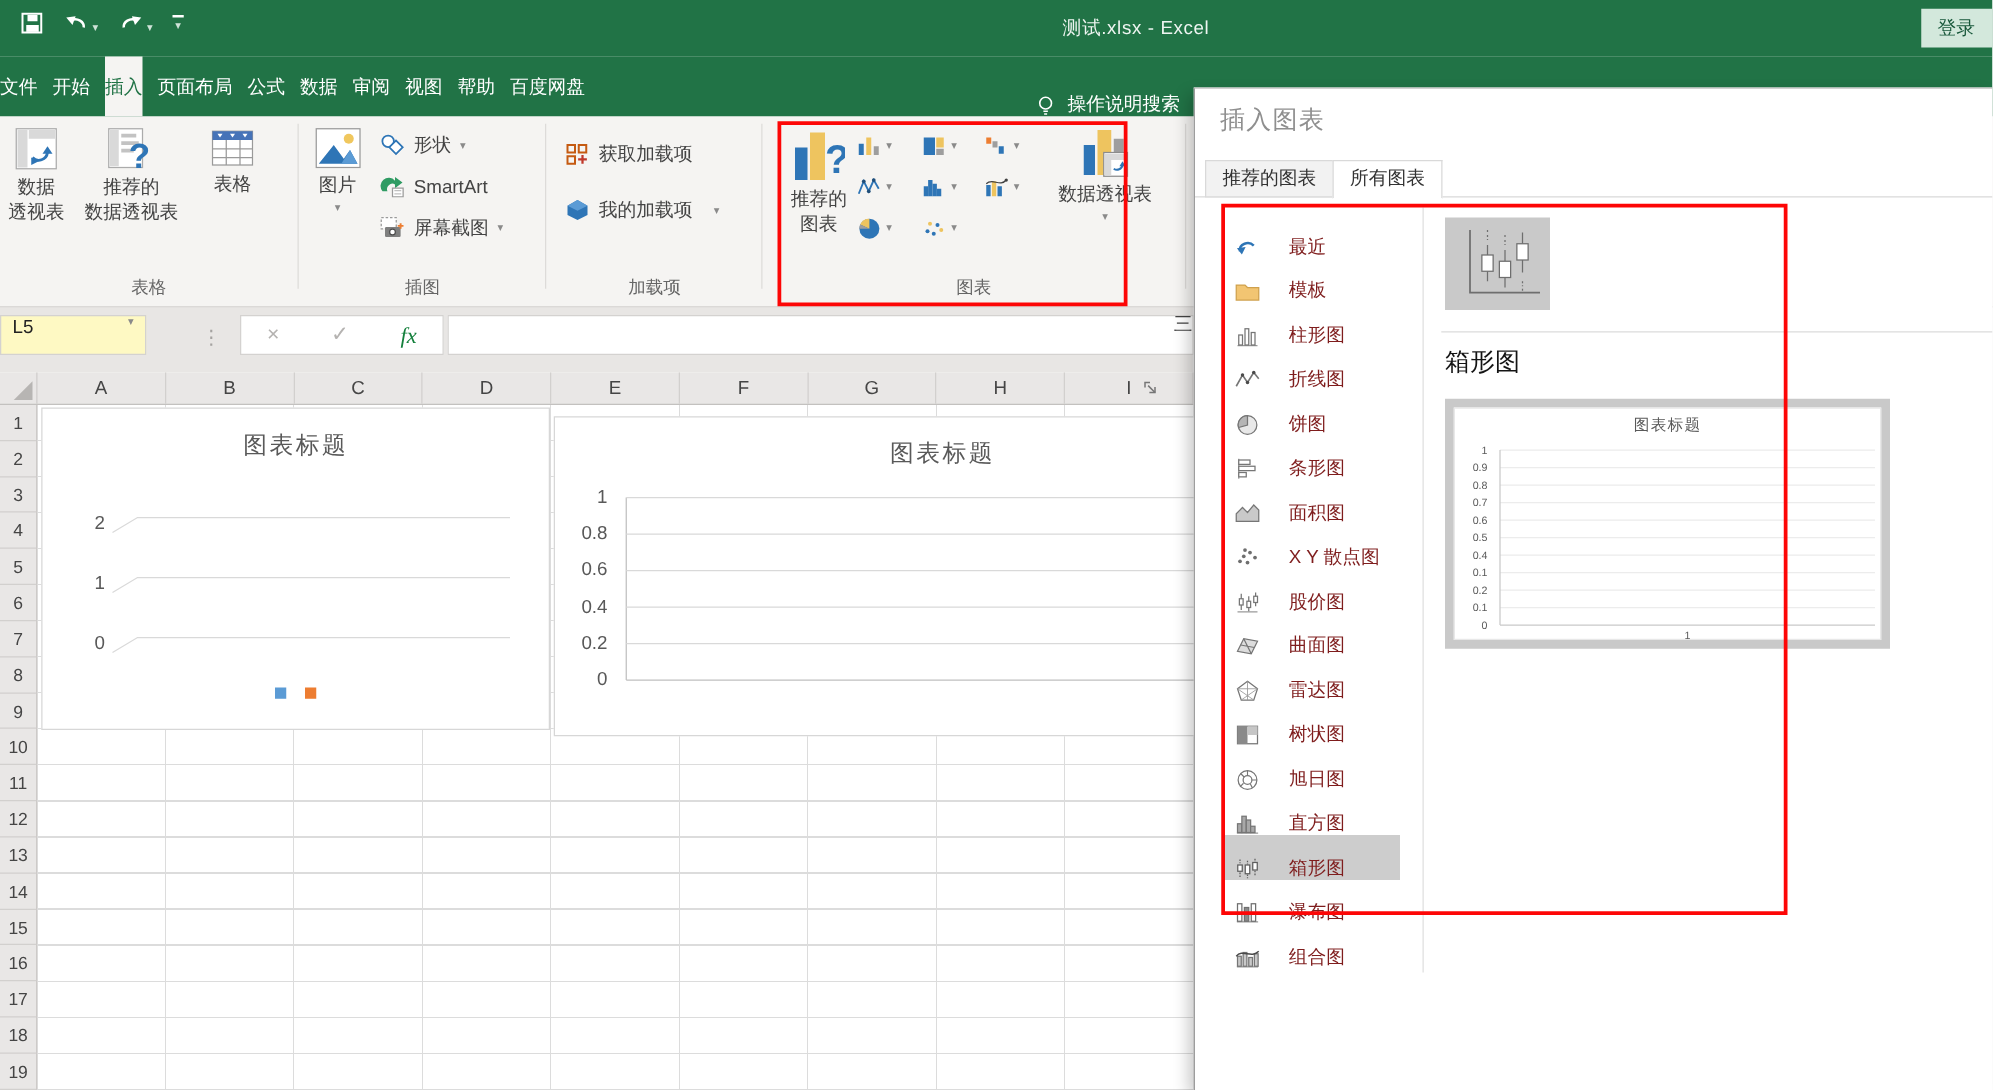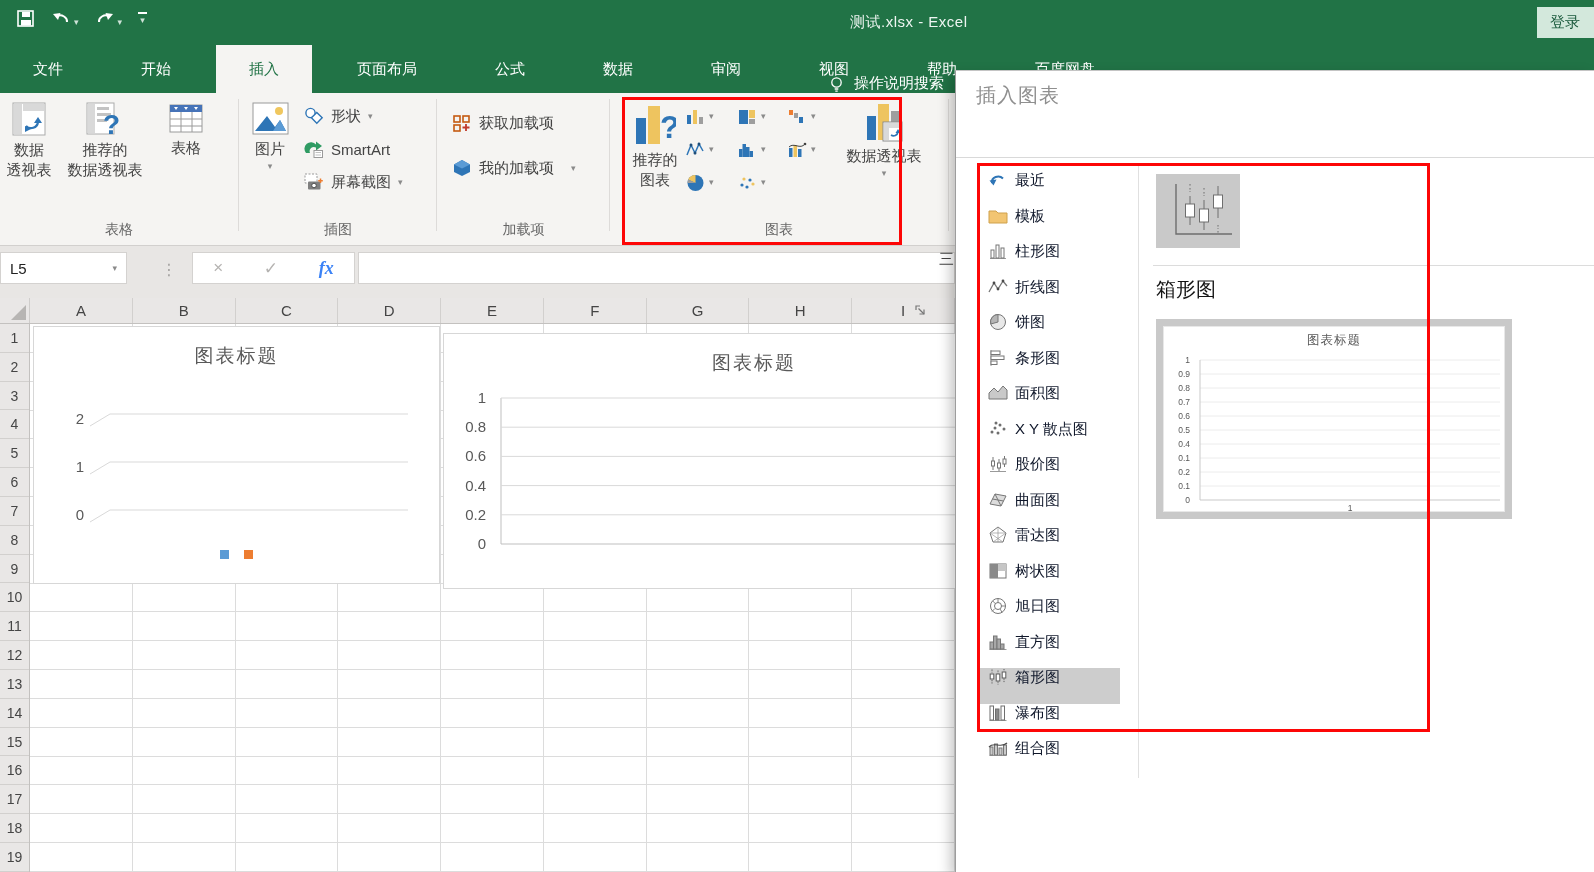--- a/index.html
+++ b/index.html
@@ -9,21 +9,21 @@
 
 .titlebar{position:absolute;left:0;top:0;width:1594px;height:45px;background:#217346;color:#fff;z-index:3}
 .qat{position:absolute;left:16px;top:9px;display:flex;align-items:center;gap:16px}
 .qat .pair{display:flex;align-items:flex-end;gap:3px}
 .dropchar{font-size:9px;color:#cfe3d8;line-height:1}
 .doc-title{position:absolute;left:850px;top:13px;font-size:15px;color:#eef5f1;letter-spacing:.5px}
 .signin{position:absolute;right:0;top:7px;height:31px;width:57px;background:#d3e8dc;color:#17573a;font-size:15px;display:flex;align-items:center;padding-left:13px;overflow:hidden;white-space:nowrap}
 
 .tabrow{position:absolute;left:0;top:45px;width:1594px;height:48px;background:#217346;display:flex;gap:12px;color:#fff;font-size:15px;z-index:2}
 .repeat-flat{display:contents}
-.tab{display:flex;align-items:center;padding:0 33px}
+.tab{display:flex;align-items:center;padding:0 0}
 .tab.active{background:#f5f4f2;color:#217346}
 .assist{position:absolute;left:828px;top:45px;height:48px;display:flex;align-items:flex-end;gap:9px;color:#fff;font-size:15px;z-index:2}
 
 .ribbon{position:absolute;left:0;top:93px;width:1594px;height:153px;background:#f5f4f2;border-bottom:1px solid #d2d0ce;z-index:1}
 .grp{position:absolute;top:0;height:152px}
 .grp-label{position:absolute;bottom:6px;left:0;right:0;text-align:center;font-size:14px;color:#666}
 .gsep{position:absolute;top:6px;height:132px;width:1px;background:#dddbd9}
 .bigbtn{position:absolute;top:2px;display:flex;flex-direction:column;align-items:center;padding-top:7px;color:#444;font-size:15px;line-height:20px;text-align:center;white-space:pre-line}
 .bigbtn .ic{margin-bottom:4px}
 .rowbtn{position:absolute;display:flex;align-items:center;gap:7px;font-size:15px;color:#444;height:26px}
@@ -32,25 +32,25 @@
 .minibtn{display:flex;align-items:center;gap:4px}
 .minibtn .dropchar{color:#8a8a8a}
 .launcher{position:absolute;left:913px;top:210px;width:15px;height:15px}
 .partial3d{position:absolute;left:939px;top:157px;font-size:15px;color:#444;z-index:1}
 
 .redbox{position:absolute;border:3px solid #fd0606;pointer-events:none}
 .redbox.rb1{left:622px;top:97px;width:280px;height:148px;z-index:6}
 .redbox.rb2{left:977px;top:163px;width:453px;height:569px;z-index:30}
 
 .fbar{position:absolute;left:0;top:246px;width:955px;height:52px;background:#e8e6e4}
-.namebox{position:absolute;left:0;top:6px;width:127px;height:32px;background:#ffffff;border:1px solid #d4d2d0;display:flex;align-items:center;padding:0 9px;font-size:15px;color:#222}
+.namebox{position:absolute;left:0;top:6px;width:117px;height:32px;background:#fef9c3;border:1px solid #d4d2d0;display:flex;padding:0 9px;font-size:15px;color:#222}
 .namebox .dropchar{margin-left:auto;color:#8a8a8a}
 .fdots{position:absolute;left:161px;top:14px;color:#a5a3a1;font-size:16px;letter-spacing:-2px}
 .fbtns{position:absolute;left:192px;top:6px;width:163px;height:32px;background:#fff;border:1px solid #d4d2d0;display:flex;align-items:center;justify-content:space-around;color:#b5b3b1;font-size:17px}
-.fx{font-family:"Liberation Serif","DejaVu Serif",serif;font-style:italic;font-weight:bold;color:#3b82f6;font-size:18px}
+.fx{font-family:"Liberation Serif","DejaVu Serif",serif;font-style:italic;font-weight:normal;color:#15803d;font-size:18px}
 .finput{position:absolute;left:358px;top:6px;width:597px;height:32px;background:#fff;border:1px solid #d4d2d0}
 
 .colheads{position:absolute;left:0;top:298px;width:955px;height:26px;background:#e9e7e6;display:flex;border-bottom:1px solid #c3c1bf}
 .cornercell{width:30px;height:100%;position:relative;border-right:1px solid #cfcdcb;flex:0 0 auto}
 .corner-tri{position:absolute;right:3px;bottom:3px;width:0;height:0;border-left:15px solid transparent;border-bottom:15px solid #b7b5b3}
 .colhead{width:102.78px;flex:0 0 auto;display:flex;align-items:center;justify-content:center;font-size:15px;color:#454545;border-right:1px solid #d2d0ce}
 .rowheads{position:absolute;left:0;top:324px;width:30px;height:548px;background:#e9e7e6;display:flex;flex-direction:column;border-right:1px solid #c3c1bf}
 .rowhead{height:28.84px;flex:0 0 auto;display:flex;align-items:center;justify-content:center;font-size:14px;color:#454545;border-bottom:1px solid #d2d0ce}
 .gridarea{position:absolute;left:30px;top:324px;width:925px;height:548px;background-image:repeating-linear-gradient(to right,transparent 0 101.78px,#dcdcdc 101.78px 102.78px),repeating-linear-gradient(to bottom,transparent 0 27.84px,#dcdcdc 27.84px 28.84px)}
 
@@ -66,21 +66,21 @@
 .legend i{width:9px;height:9px;display:block}
 .absfill{position:absolute;inset:0}
 
 .dialog{position:absolute;left:955px;top:70px;width:639px;height:802px;background:#fff;border-left:1px solid #9d9d9d;border-top:1px solid #c4c4c4;box-shadow:-5px 5px 12px rgba(0,0,0,.22);z-index:10}
 .dlg-title{position:absolute;left:20px;top:11px;font-size:20px;color:#8f8f8f;letter-spacing:1px}
 .dlg-tabline{position:absolute;left:0;right:0;top:86px;height:1px;background:#d9d9d9}
 .dlg-tabs{position:absolute;left:8px;top:57px;display:flex;z-index:2}
 .dlg-tab{padding:0 13px;line-height:28px;height:30px;font-size:15px;color:#333;background:#f2f2f2;border:1px solid #d9d9d9;margin-right:-1px}
 .dlg-tab.active{background:#fff;border-bottom-color:#fff;height:31px}
 .chart-types{position:absolute;left:23px;top:100px;width:141px}
-.ct-item{height:35.5px;display:flex;align-items:flex-start;gap:7px;padding-left:9px;font-size:15px;color:#0f172a}
+.ct-item{height:35.5px;display:flex;align-items:flex-end;gap:23px;padding-left:9px;font-size:15px;color:#7f1d1d}
 .ct-item.selected{background:#cdcdcd}
 .ct-icon{width:20px;height:18px;flex:0 0 auto}
 .dlg-vline{position:absolute;left:182px;top:95px;width:1px;height:612px;background:#e0e0e0}
 .pv-thumb{position:absolute;left:200px;top:103px;width:84px;height:74px;background:#c9c9c9;display:flex;align-items:center;justify-content:center}
 .pv-sep{position:absolute;left:197px;right:0;top:194px;height:1px;background:#dcdcdc}
 .pv-heading{position:absolute;left:200px;top:205px;font-size:20px;color:#141414}
 .pv-frame{position:absolute;left:200px;top:248px;width:356px;height:200px;border:7px solid #c9c9c9;background:#fff}
 .pv-inner{position:absolute;inset:0;border:1px solid #e8e8e8}
 .pv-title{position:absolute;top:5px;left:0;right:0;text-align:center;font-size:12.5px;color:#595959;letter-spacing:1px}
 .pv-ticks{left:2px;top:26px;width:24px}
@@ -441,20 +441,25 @@
       <span>0.6</span>
       <span>0.4</span>
       <span>0.2</span>
       <span>0</span>
     </div>
 </div>
 
 <div class="dialog">
   <div class="dlg-title">插入图表</div>
   <div class="dlg-tabline"></div>
+  <div class="dlg-tabs">
+
+  <div class="dlg-tab">推荐的图表</div>
+      <div class="dlg-tab active">所有图表</div>
+    </div>
 
   <div class="chart-types">
 
   <div class="ct-item">
       <span class="ct-icon">
           <svg width="20" height="18" viewBox="0 0 20 18">
             <path d="M4 12 C3 6 11 3.5 15 7.5" fill="none" stroke="#2e75b6" stroke-width="2"></path>
             <path d="M1.5 9.5 L8.5 8.5 L5.5 14.5 Z" fill="#2e75b6"></path>
           </svg>
         </span>

